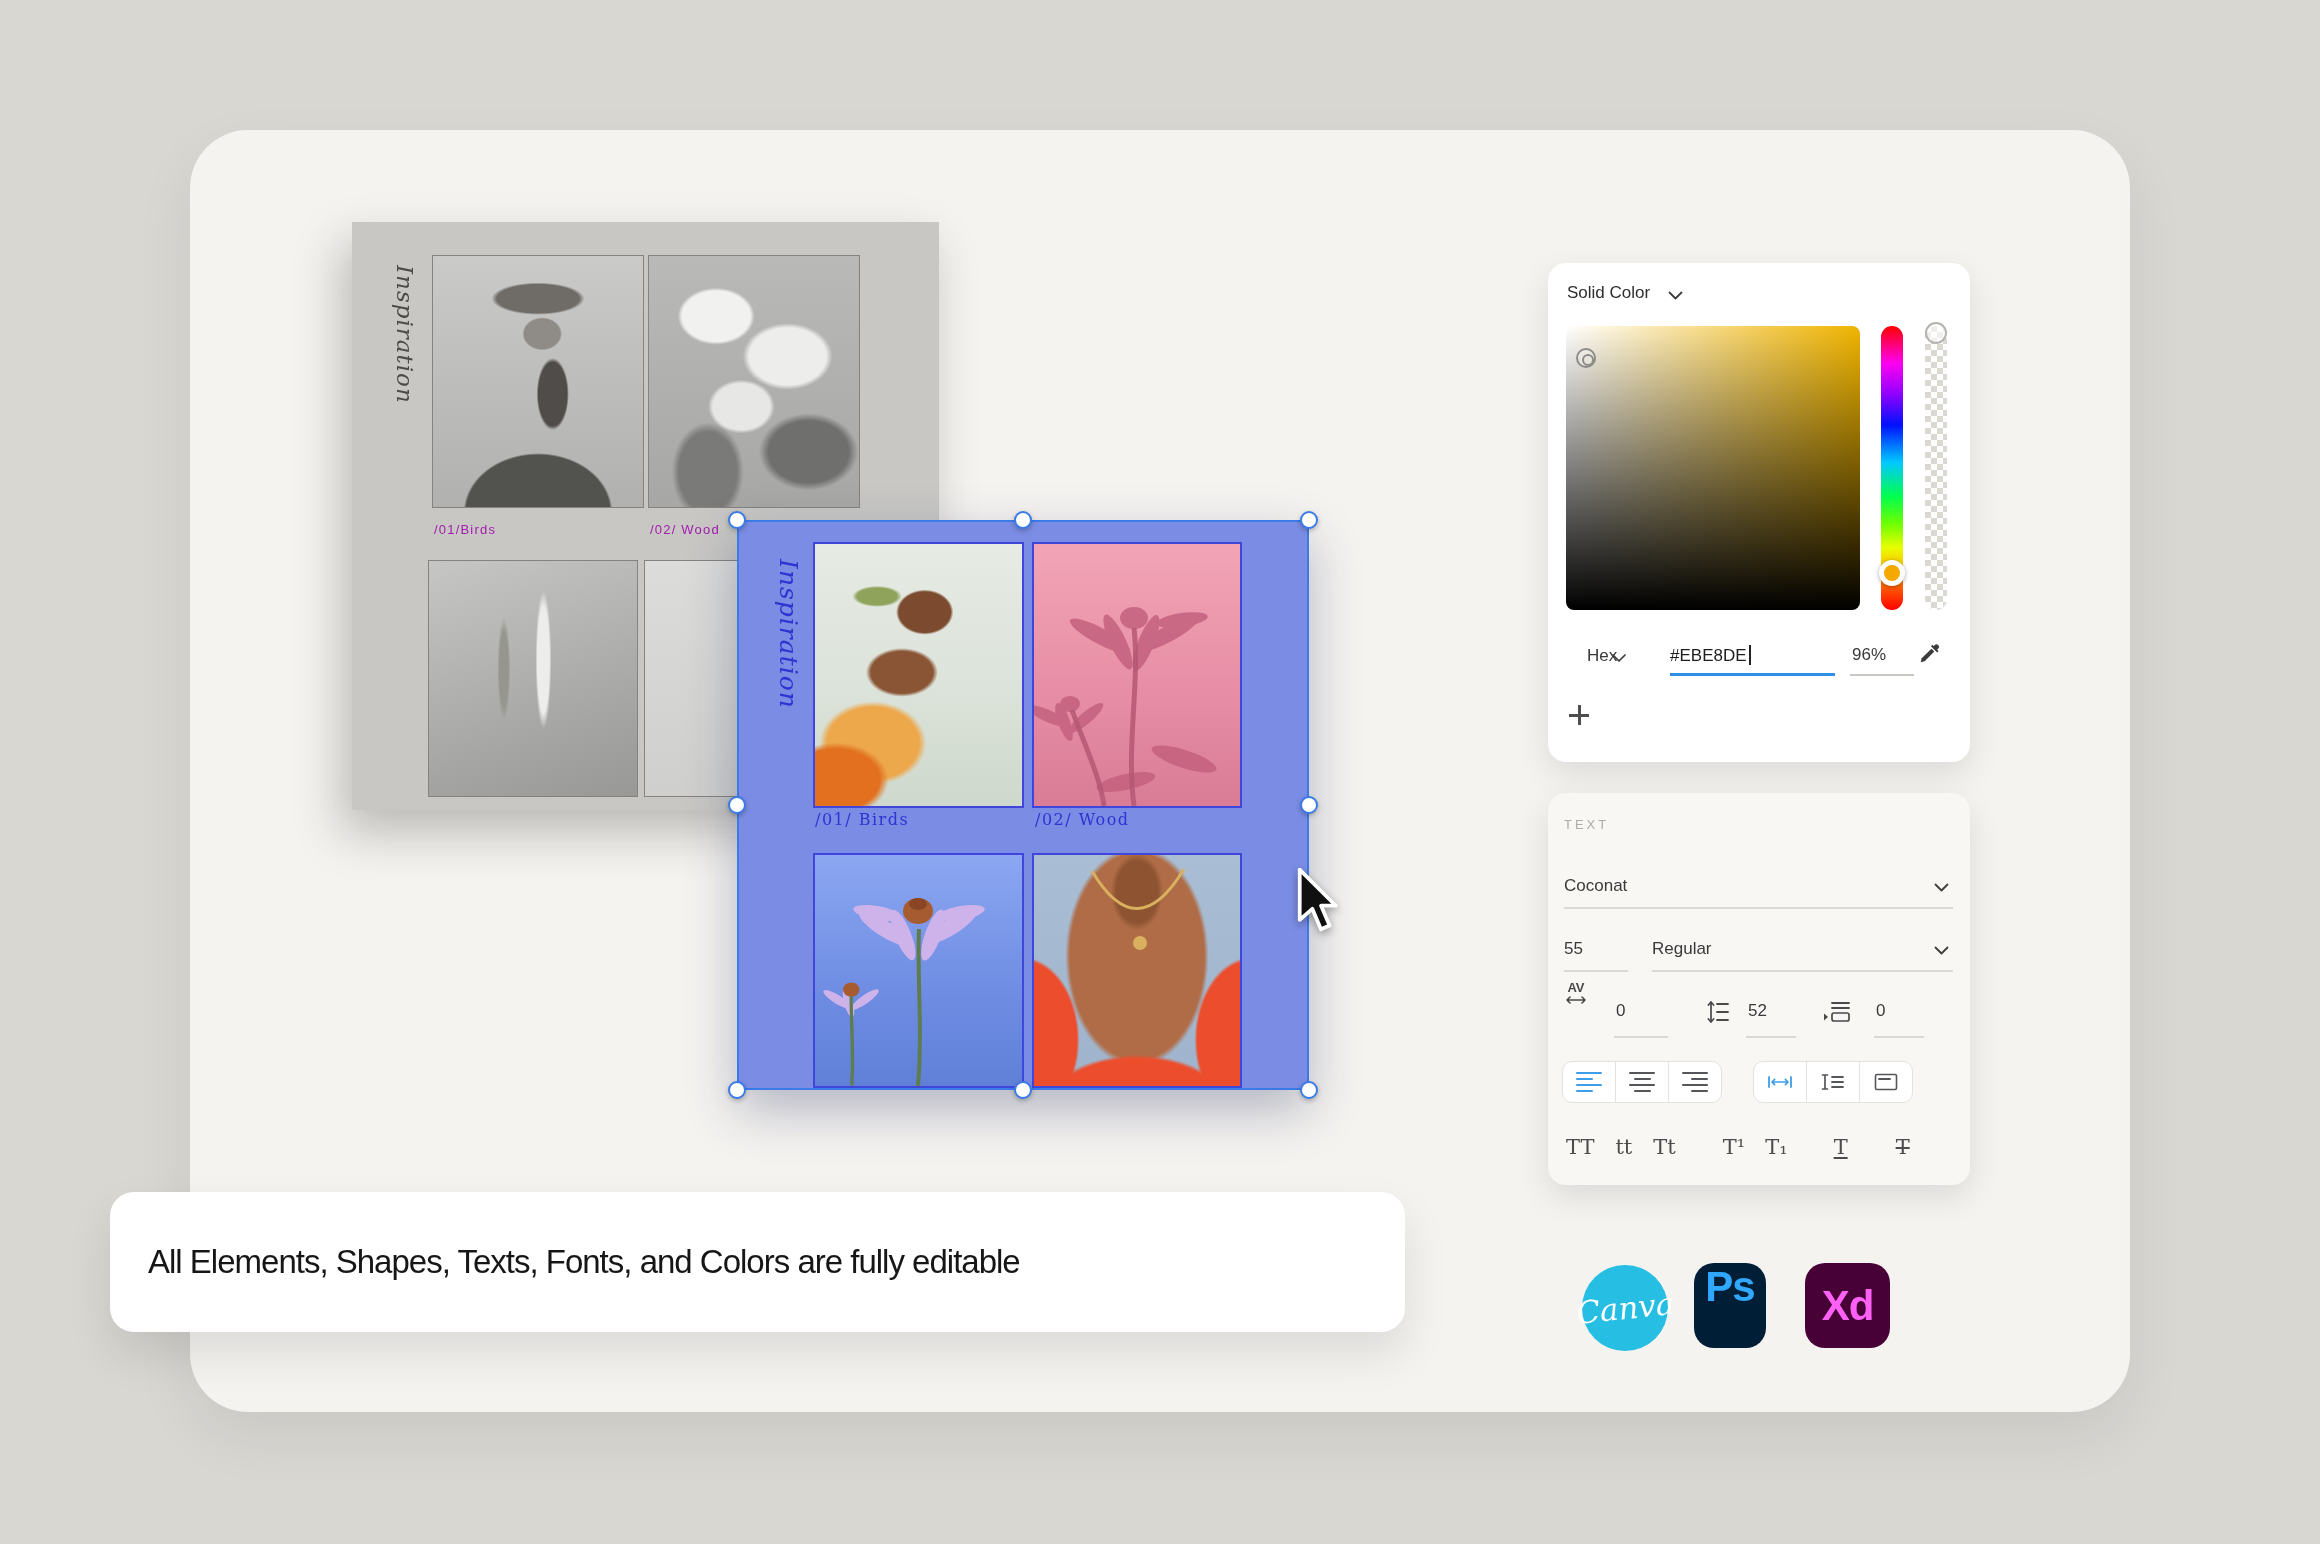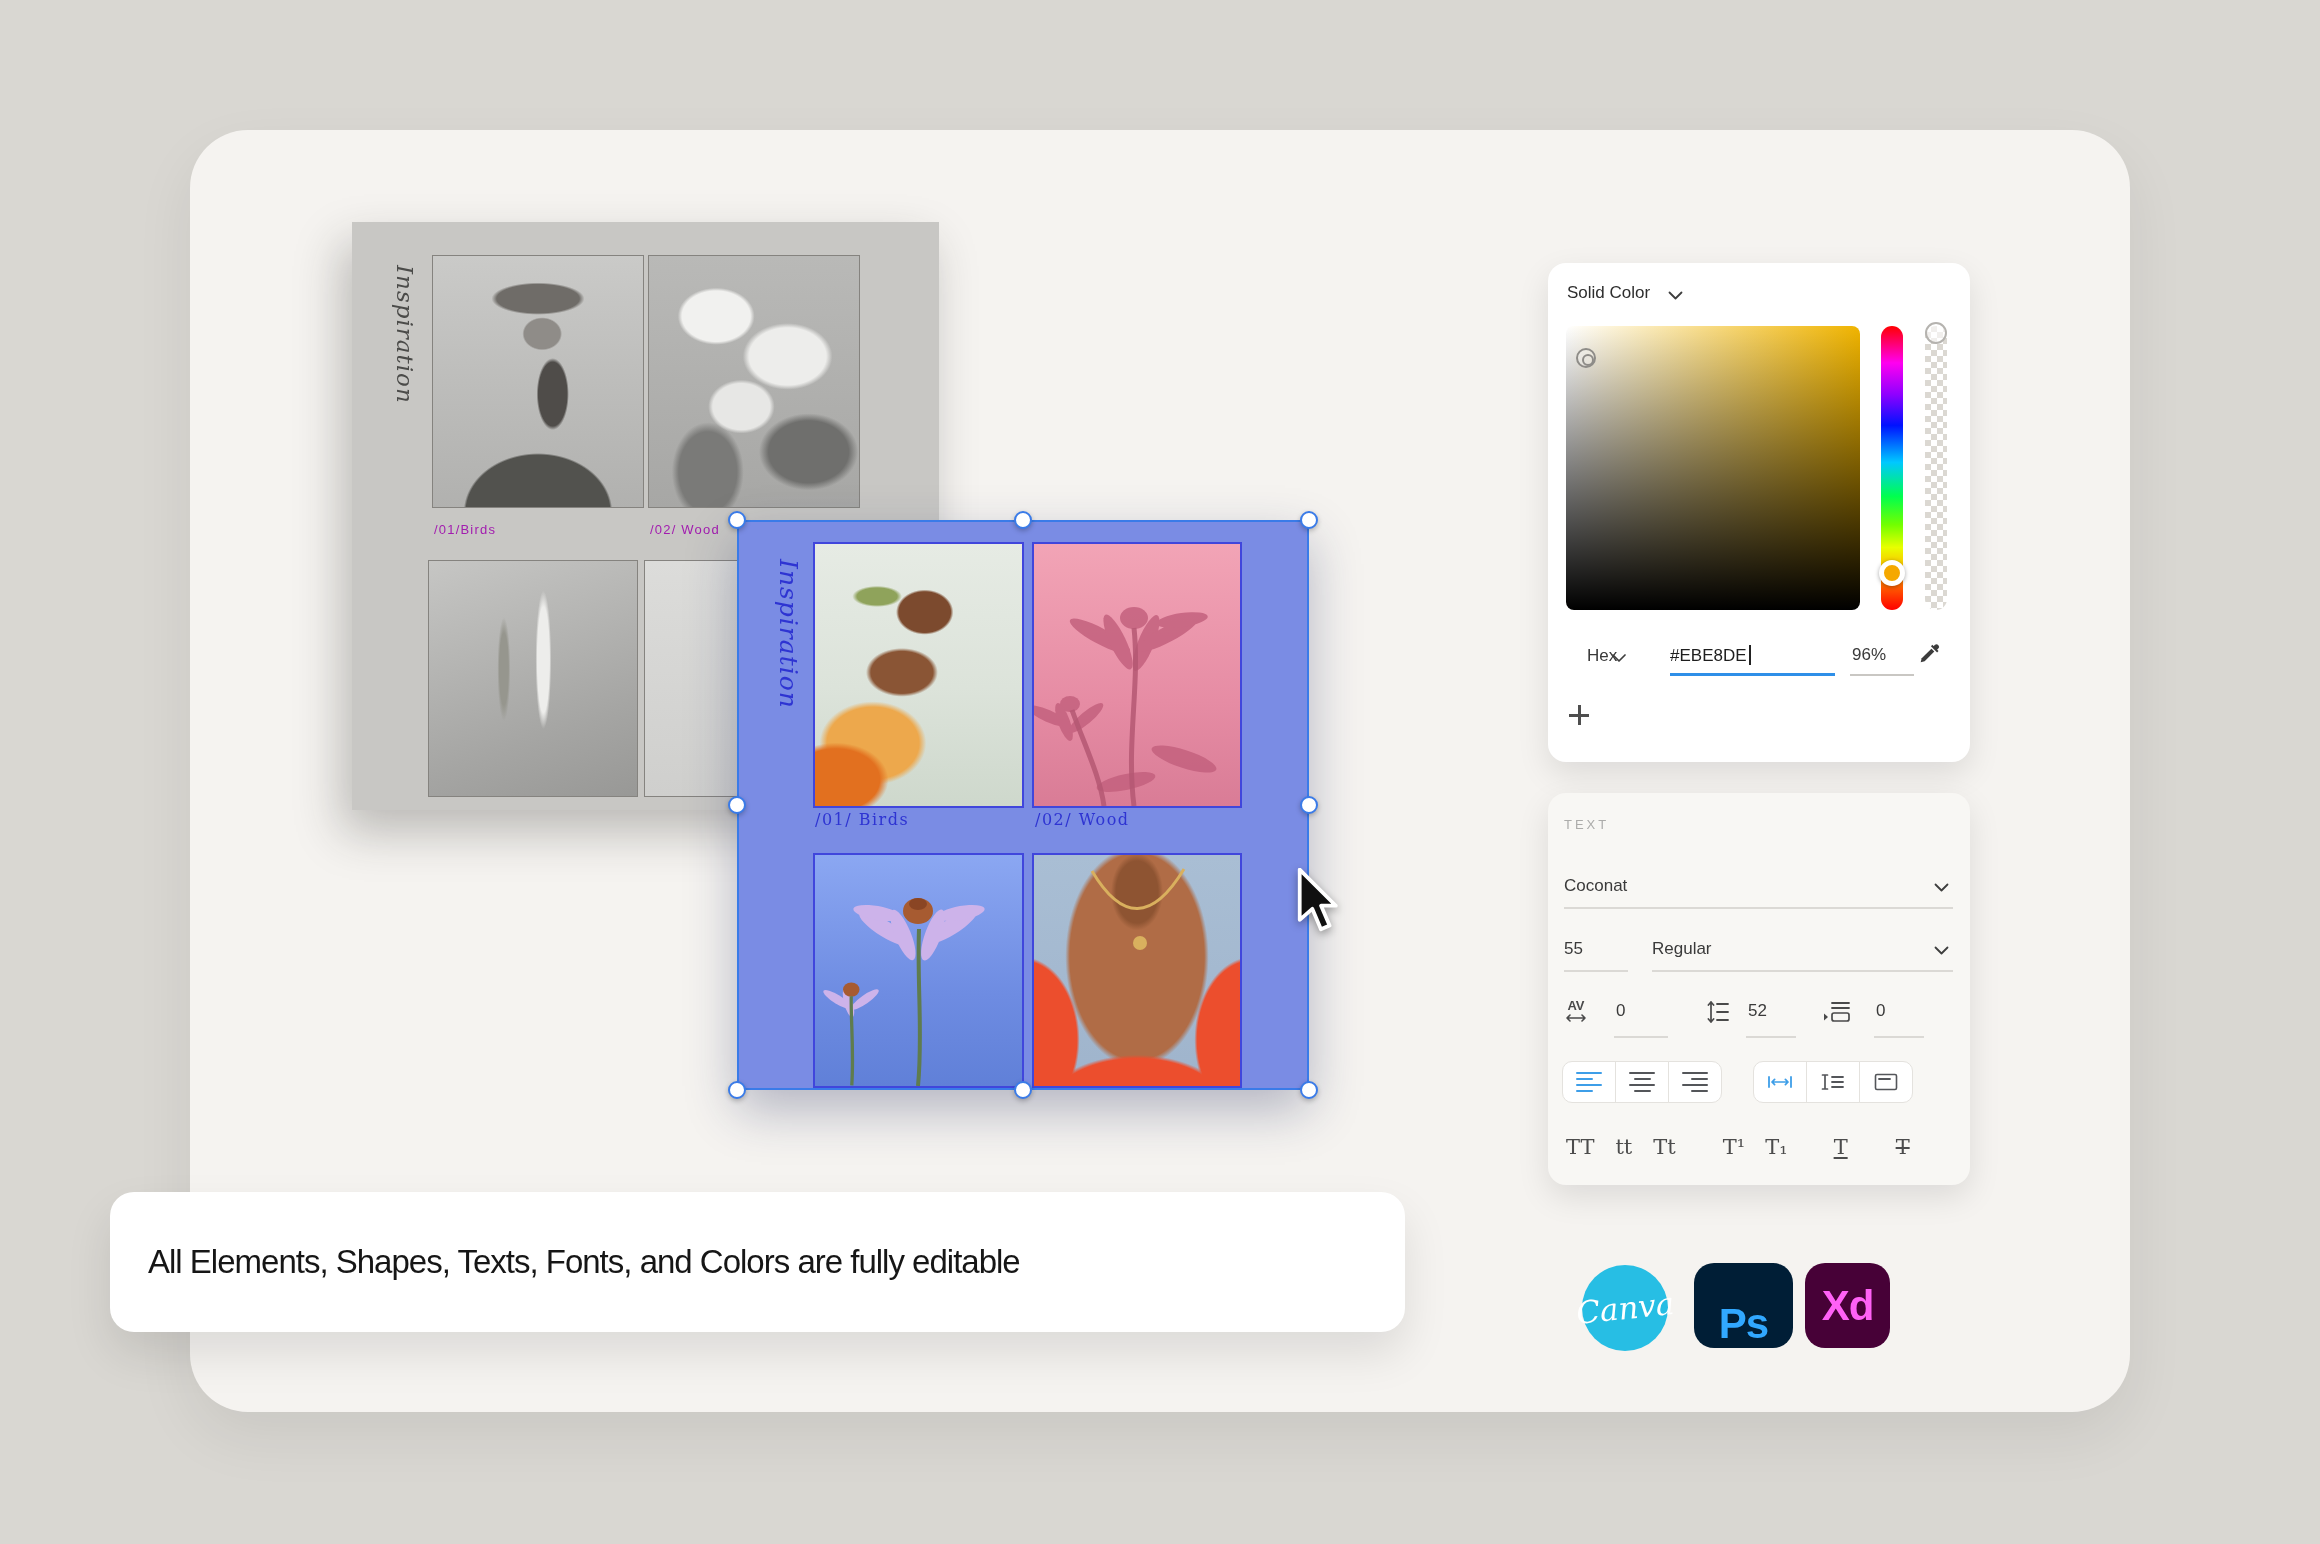--- a/index.html
+++ b/index.html
@@ -109,21 +109,21 @@
   .plus:before,.plus:after{content:"";position:absolute;background:#4E4E4E;}
   .plus:before{left:11px;top:2px;width:3px;height:20px;}
   .plus:after{left:2px;top:11px;width:20px;height:3px;}
 
   
   .text-panel{left:1548px;top:793px;width:422px;height:392px;background:#F8F7F4;
               border-radius:18px;box-shadow:0 12px 32px rgba(0,0,0,.10);}
   .tp-header{left:16px;top:24px;font-size:13px;letter-spacing:3px;color:#ACACAA;}
   .tp-text{font-size:17px;color:#3A3A3A;}
   .uline{height:1.5px;background:#DBD9D5;}
-  .av-icon{left:14px;top:206px;width:28px;height:26px;color:#4A4A4A;
+  .av-icon{left:14px;top:188px;width:28px;height:26px;color:#4A4A4A;
            font-size:13px;font-weight:bold;text-align:center;line-height:13px;}
   .num-val{font-size:17px;color:#3A3A3A;}
   .btn{border:1px solid #E4E2DE;background:#FFFFFF;width:54px;height:42px;
        display:flex;align-items:center;justify-content:center;margin-left:-1px;}
   .btn.first{border-radius:10px 0 0 10px;margin-left:0;}
   .btn.last{border-radius:0 10px 10px 0;}
   .bars{display:flex;flex-direction:column;gap:3.5px;width:26px;}
   .bars.c{align-items:center;} .bars.r{align-items:flex-end;}
   .bar{height:2.5px;border-radius:2px;background:#54565A;}
   .bar.w1{width:26px;} .bar.w2{width:17px;}
@@ -131,22 +131,22 @@
   .tf{font-family:"DejaVu Serif","Liberation Serif",serif;font-size:21px;color:#4C4C4C;}
   .tf.u{text-decoration:underline;text-underline-offset:3px;}
   .tf.s{text-decoration:line-through;}
   .tf-row{left:14px;top:342px;display:flex;align-items:flex-start;}
 
   
   .canva{left:1582px;top:1265px;width:86px;height:86px;border-radius:50%;background:#27BEE4;
          display:flex;align-items:center;justify-content:center;}
   .canva-txt{font-family:"DejaVu Serif","Liberation Serif",serif;font-style:italic;
              font-size:31px;color:#FFFFFF;transform:rotate(-6deg);}
-  .ps{left:1694px;top:1263px;width:99px;height:85px;border-radius:20px;background:#001E36;
-      display:flex;align-items:flex-end;justify-content:center;}
+  .ps{left:1694px;top:1263px;width:72px;height:85px;border-radius:20px;background:#001E36;
+      display:flex;align-items:flex-start;justify-content:center;}
   .ps-txt{font-size:42px;font-weight:bold;color:#31A8FF;letter-spacing:-1px;}
   .xd{left:1805px;top:1263px;width:85px;height:85px;border-radius:20px;background:#470137;
       display:flex;align-items:center;justify-content:center;}
   .xd-txt{font-size:42px;font-weight:bold;color:#FF61F6;letter-spacing:-1px;}
 
   .cursor{filter:drop-shadow(0 3px 4px rgba(0,0,0,.35));}
 </style>
 </head>
 <body>
 

